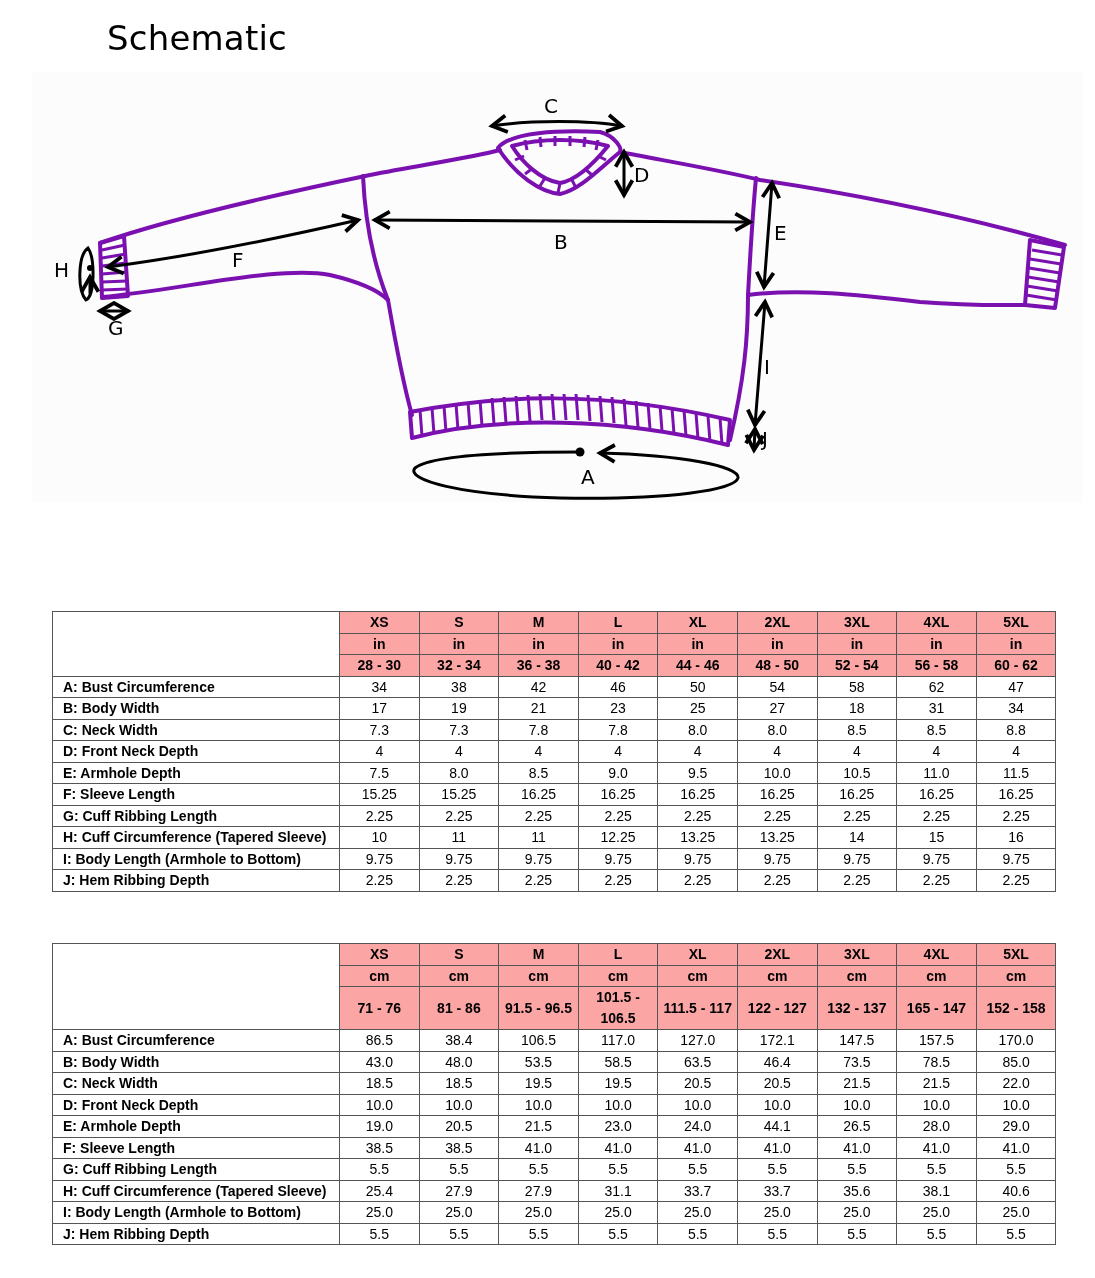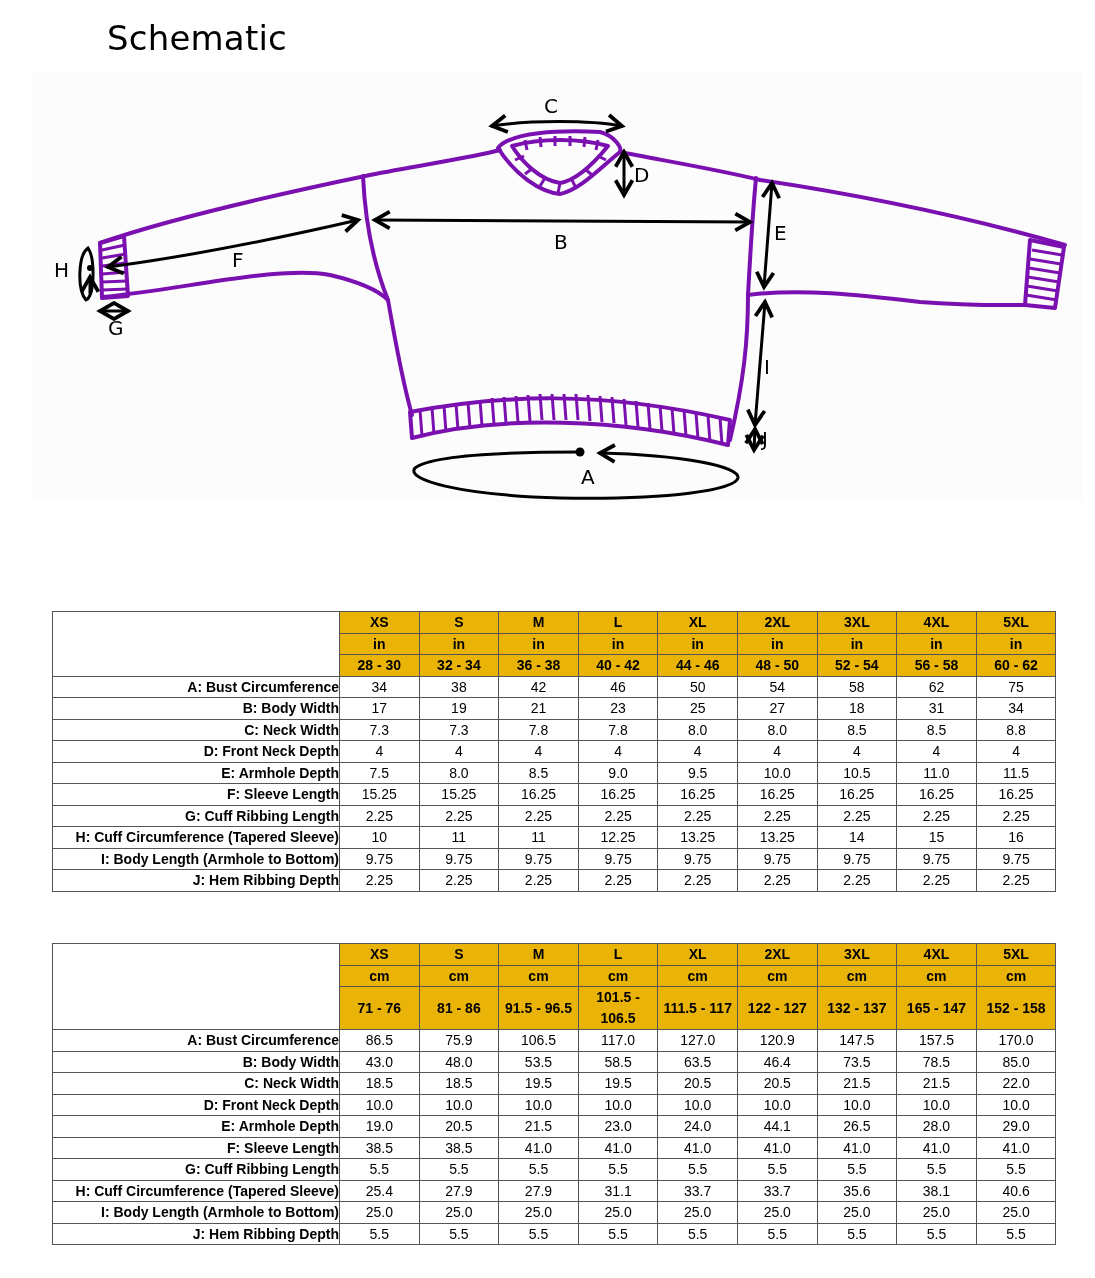--- a/index.html
+++ b/index.html
@@ -3,22 +3,22 @@
 <meta charset="utf-8">
 <style>
   html, body { margin: 0; padding: 0; background: #ffffff; }
   body { width: 1095px; height: 1278px; position: relative; overflow: hidden; font-family: "DejaVu Sans", sans-serif; color: #000; }
   .title { position: absolute; left: 68px; top: 18px; font-size: 34px; font-family: "DejaVu Sans", sans-serif; font-weight: normal; letter-spacing: 0.2px; margin-left: 39px; }
   .diagram-bg { position: absolute; left: 32px; top: 72px; width: 1050px; height: 430px; background: #fcfcfc; }
   .diagram { position: absolute; left: 0; top: 0; width: 1095px; height: 560px; }
   .diagram .lbl { font-family: "DejaVu Sans", sans-serif; font-size: 20px; fill: #000; }
   table.sizes { position: absolute; left: 52px; border-collapse: collapse; font-family: "Liberation Sans", sans-serif; font-size: 14px; table-layout: fixed; }
   table.sizes td, table.sizes th { border: 1px solid #555; padding: 0; height: 20.5px; line-height: 20px; text-align: center; white-space: nowrap; }
-  table.sizes th { background: #eab308; font-weight: bold; }
-  table.sizes td.rowlabel { text-align: right; font-weight: bold; padding-left: 10px; }
+  table.sizes th { background: #fca5a5; font-weight: bold; }
+  table.sizes td.rowlabel { text-align: left; font-weight: bold; padding-left: 10px; }
   table.sizes td.blank { background: #fff; border-bottom: 1px solid #555; }
   table.sizes td.val { font-weight: normal; }
   #tbl-in { top: 611px; width: 1004px; }
   #tbl-cm { top: 943px; width: 1004px; }
   #tbl-cm th.range { height: 42px; line-height: 21px; white-space: normal; }
   col.c-label { width: 287px; }
   col.c-size { width: 79.6px; }
 </style>
 </head>
 <body>
@@ -210,21 +210,21 @@
       <tr>
         <td class="rowlabel">A: Bust Circumference</td>
         <td class="val">34</td>
         <td class="val">38</td>
         <td class="val">42</td>
         <td class="val">46</td>
         <td class="val">50</td>
         <td class="val">54</td>
         <td class="val">58</td>
         <td class="val">62</td>
-        <td class="val">75</td>
+        <td class="val">47</td>
       </tr>
       <tr>
         <td class="rowlabel">B: Body Width</td>
         <td class="val">17</td>
         <td class="val">19</td>
         <td class="val">21</td>
         <td class="val">23</td>
         <td class="val">25</td>
         <td class="val">27</td>
         <td class="val">18</td>
@@ -376,25 +376,25 @@
       <th class="range">122 - 127</th>
       <th class="range">132 - 137</th>
       <th class="range">165 - 147</th>
       <th class="range">152 - 158</th>
     </tr>
   </thead>
   <tbody>
       <tr>
         <td class="rowlabel">A: Bust Circumference</td>
         <td class="val">86.5</td>
-        <td class="val">75.9</td>
+        <td class="val">38.4</td>
         <td class="val">106.5</td>
         <td class="val">117.0</td>
         <td class="val">127.0</td>
-        <td class="val">120.9</td>
+        <td class="val">172.1</td>
         <td class="val">147.5</td>
         <td class="val">157.5</td>
         <td class="val">170.0</td>
       </tr>
       <tr>
         <td class="rowlabel">B: Body Width</td>
         <td class="val">43.0</td>
         <td class="val">48.0</td>
         <td class="val">53.5</td>
         <td class="val">58.5</td>

